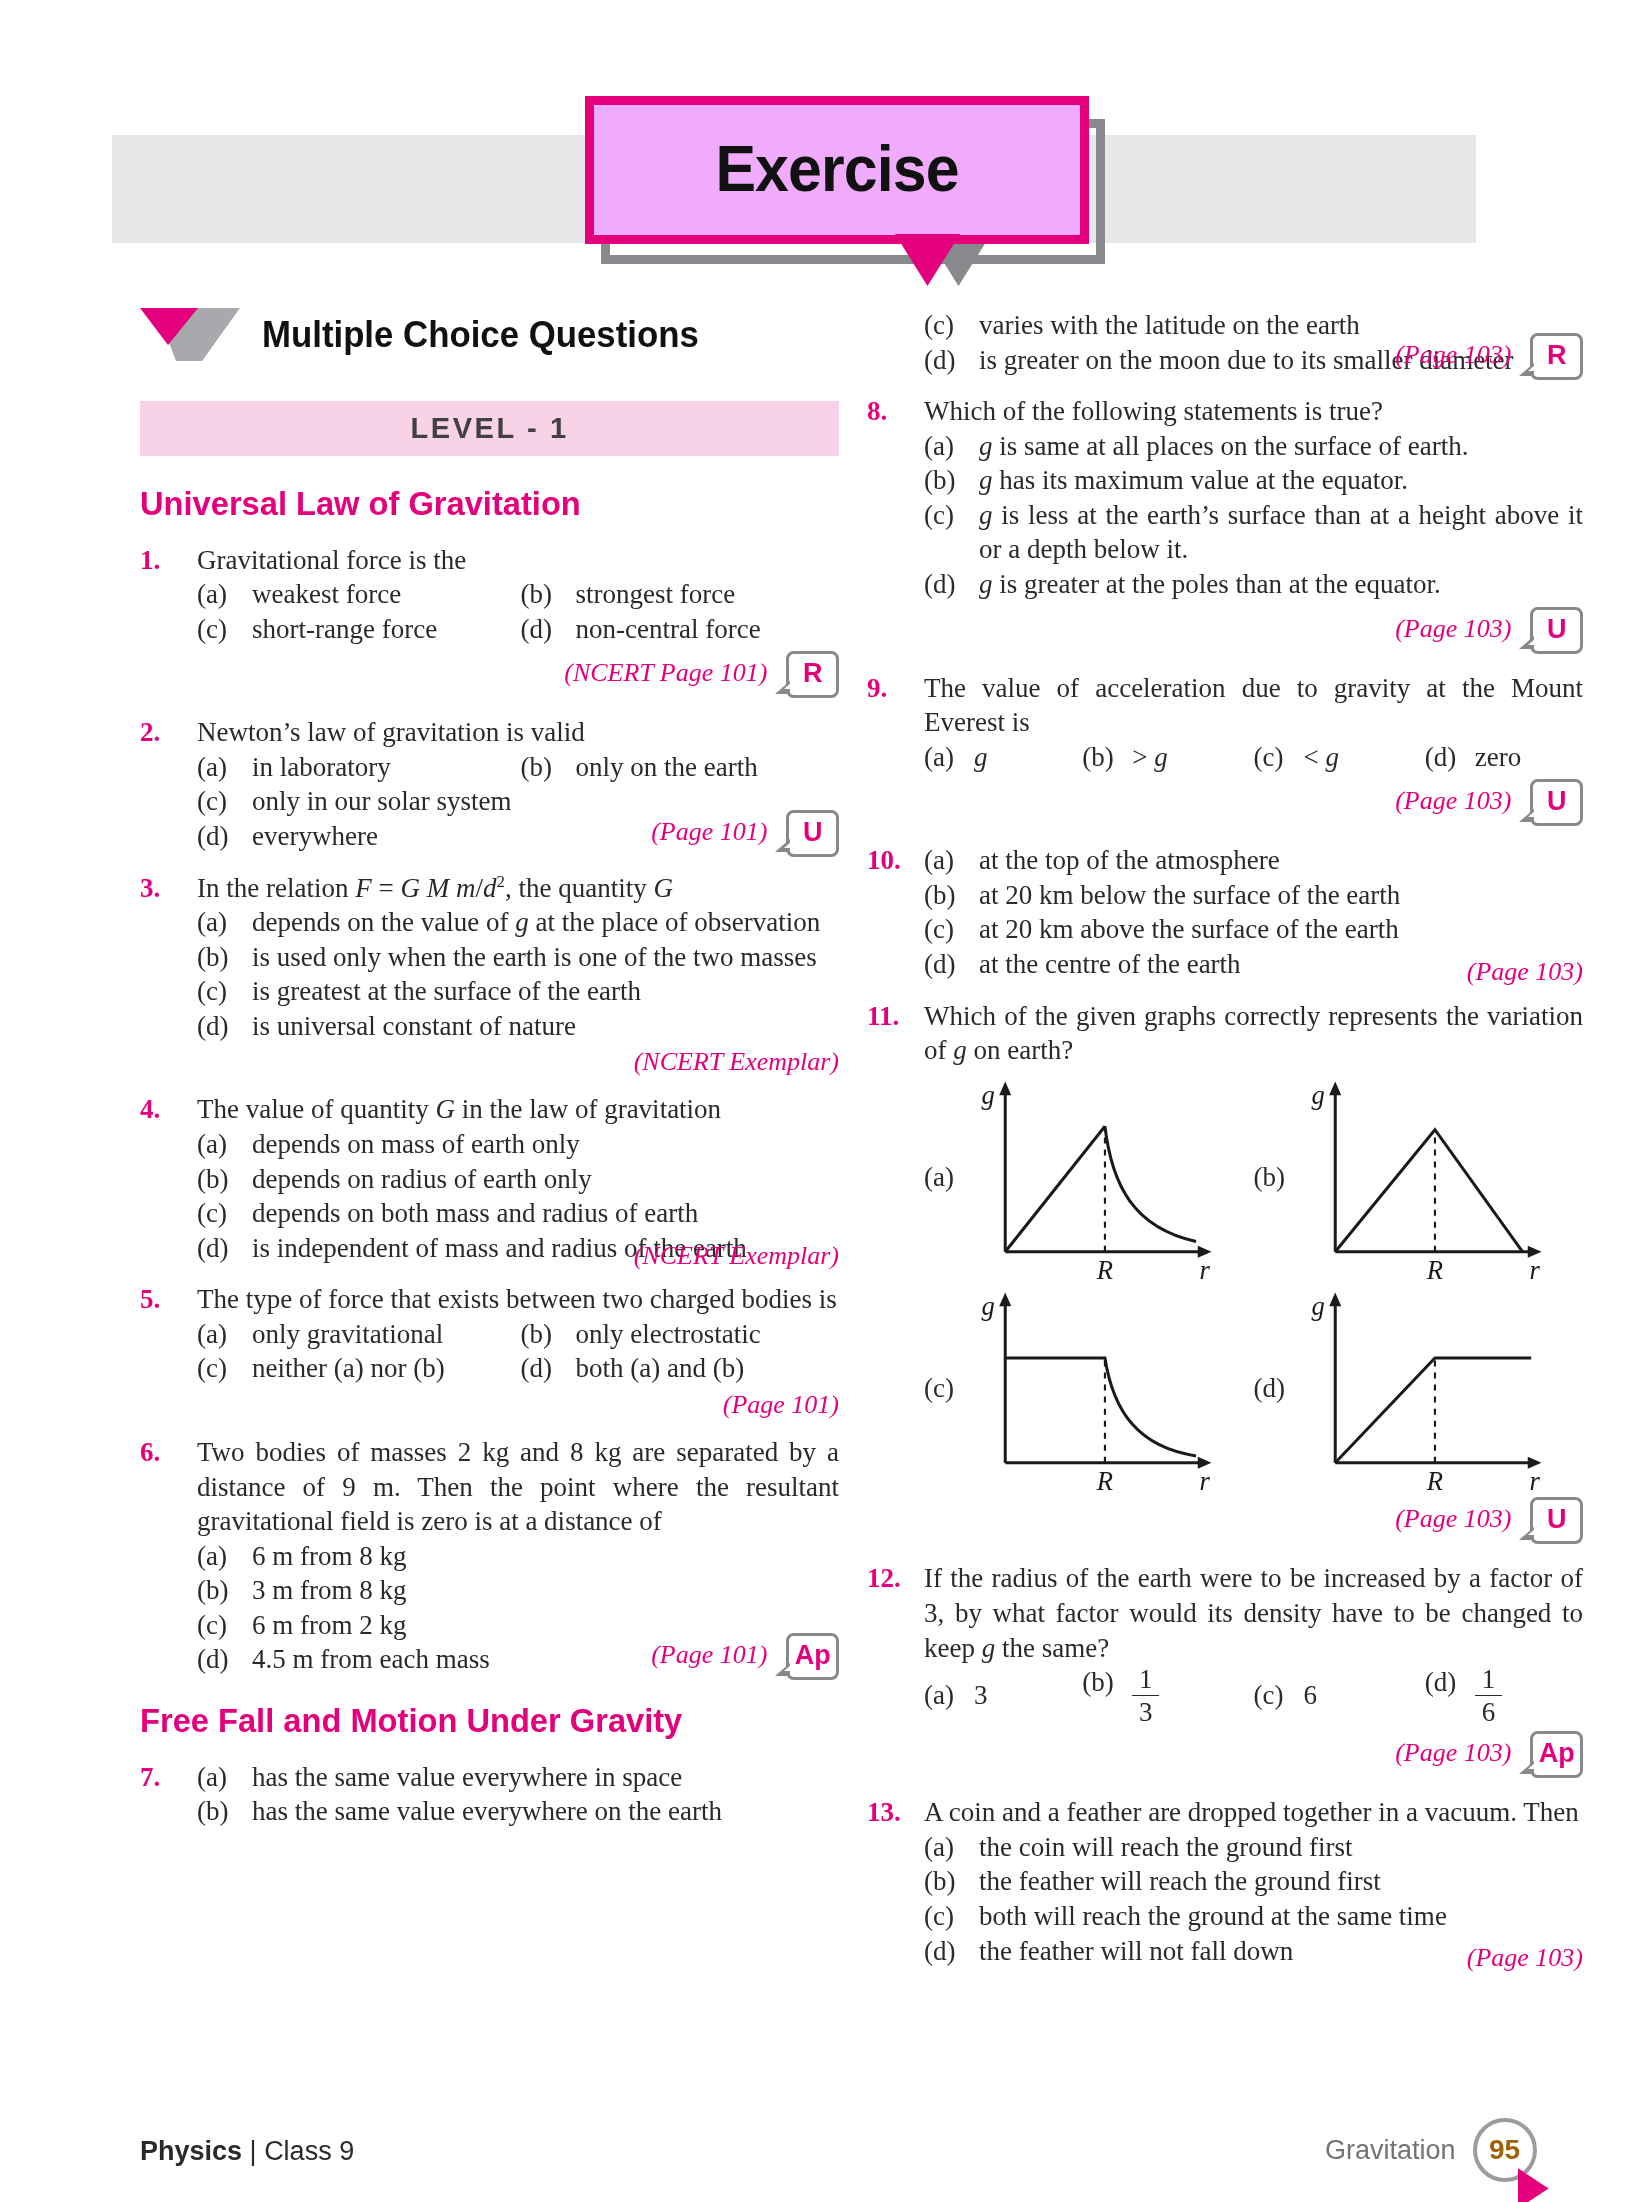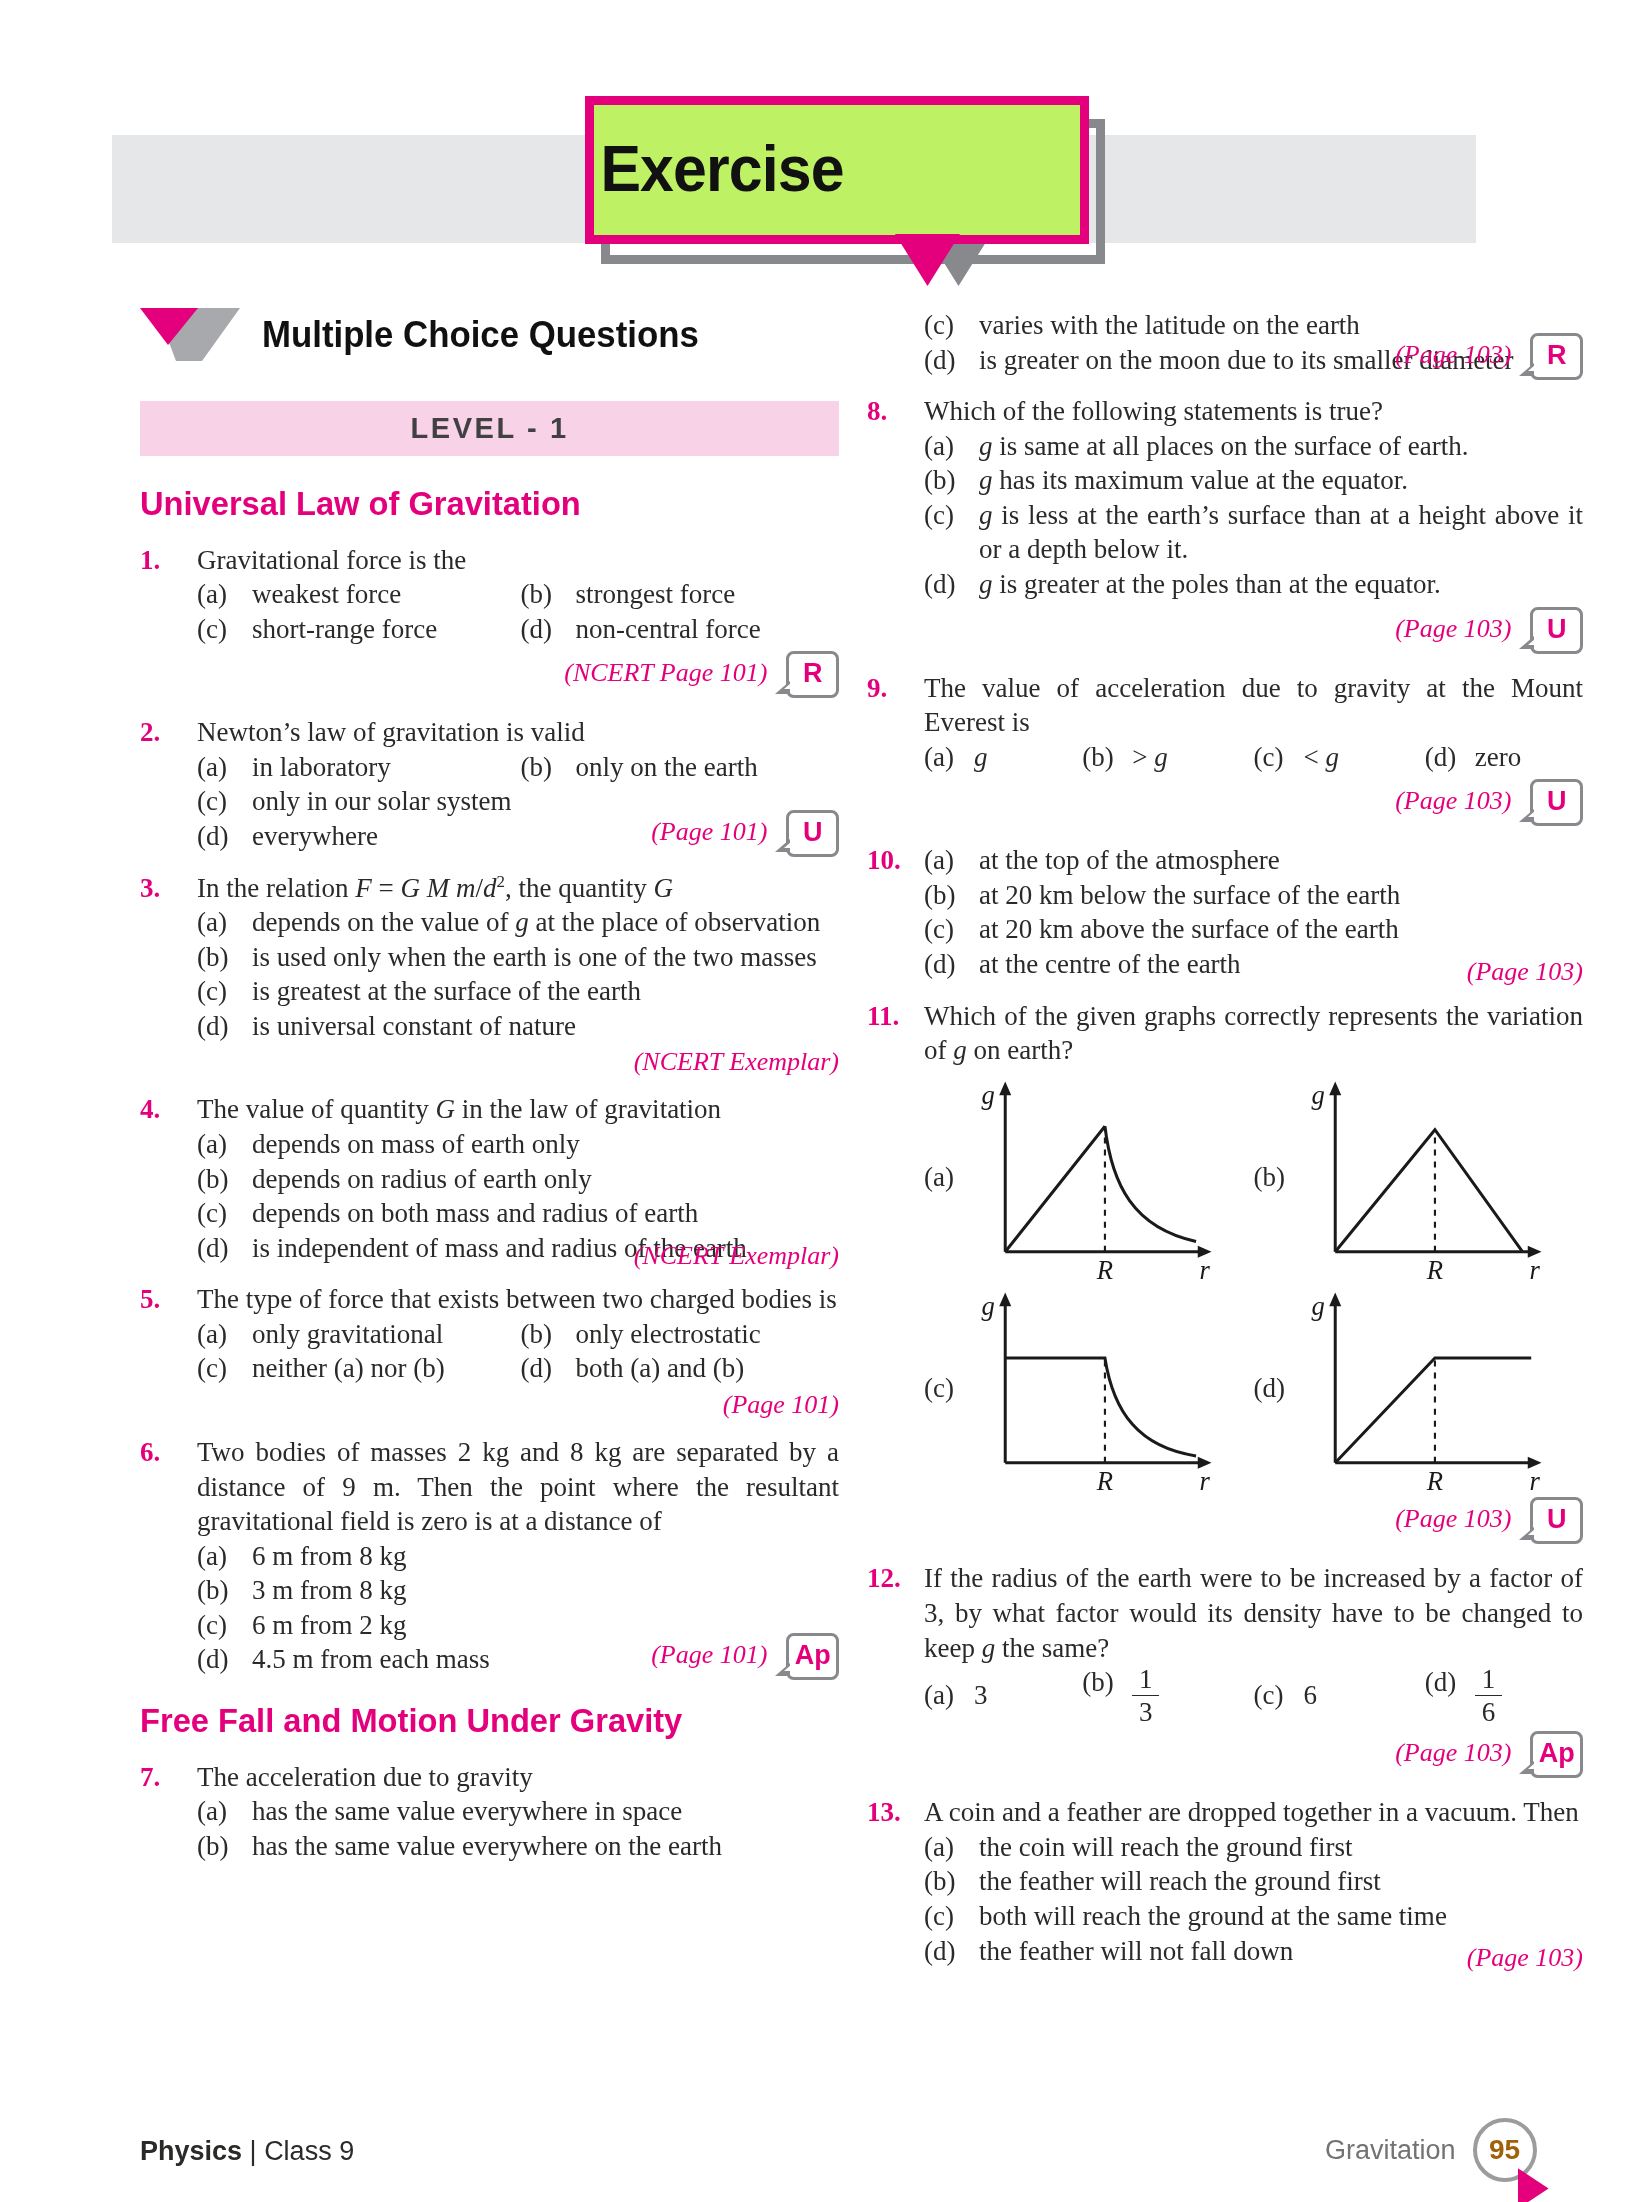--- a/index.html
+++ b/index.html
@@ -3,21 +3,21 @@
 <meta charset="utf-8">
 <style>
   html,body{margin:0;padding:0;background:#ffffff;}
   body{width:1651px;height:2203px;position:relative;overflow:hidden;
        font-family:"Liberation Serif",serif;font-size:27px;line-height:1.28;color:#2b2a29;}
 
   
   .gray-band{position:absolute;left:112px;top:135px;width:1364px;height:108px;background:#e6e7e9;}
   .ex-frame{position:absolute;left:601px;top:119px;width:504px;height:145px;border:9.5px solid #87898c;box-sizing:border-box;}
   .ex-box{position:absolute;left:585px;top:96px;width:504px;height:148px;border:9.5px solid #e4007c;
-          background:#bef264;box-sizing:border-box;display:flex;align-items:center;justify-content:flex-start;z-index:2;}
+          background:#f0abfc;box-sizing:border-box;display:flex;align-items:center;justify-content:center;z-index:2;}
   .ex-title{font-family:"Liberation Sans",sans-serif;font-weight:bold;font-size:64px;color:#111111;
             display:inline-block;transform:scaleX(.95);letter-spacing:-0.9px;}
   .ex-tail{position:absolute;left:895px;top:234px;width:65px;height:52px;background:#e4007c;
            clip-path:polygon(0 0,100% 0,50% 100%);z-index:3;}
   .ex-tail-shadow{position:absolute;left:926px;top:234px;width:65px;height:52px;background:#87898c;
            clip-path:polygon(0 0,100% 0,50% 100%);z-index:1;}
 
   
   .col{position:absolute;top:308px;}
   #col-left{left:140px;width:699px;}
@@ -258,21 +258,20 @@
               <span class="ot">4.5 m from each mass</span>
             </div>
           </div>
           <div class="tag-inline"><span class="ref">(Page 101)</span><span class="badge">Ap</span></div>
         </div>
       </div>
       <div class="section-heading">Free Fall and Motion Under Gravity</div>
       <div class="question">
         <div class="qnum">7.</div>
         <div class="qbody">
-          <div class="stem">The acceleration due to gravity</div>
           <div class="opt-grid">
             <div class="opt full">
               <span class="ol">(a)</span>
               <span class="ot">has the same value everywhere in space</span>
             </div>
             <div class="opt full">
               <span class="ol">(b)</span>
               <span class="ot">has the same value everywhere on the earth</span>
             </div>
           </div>

